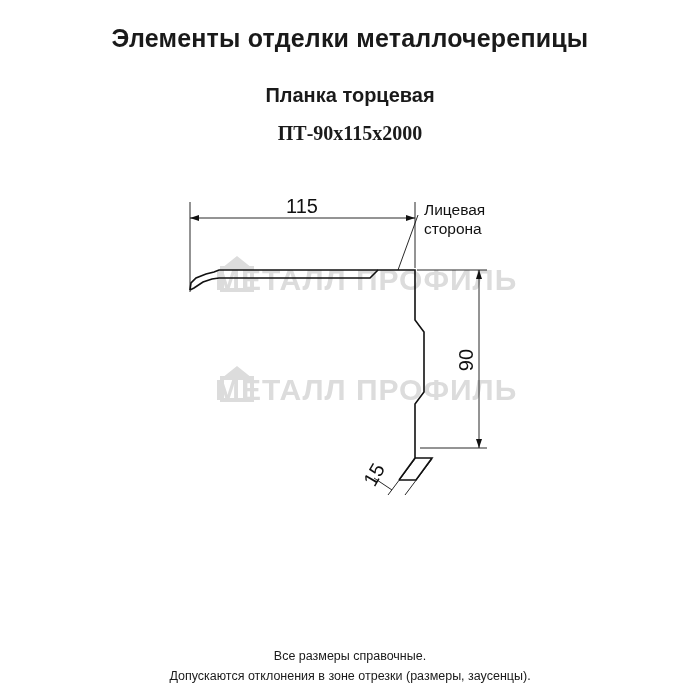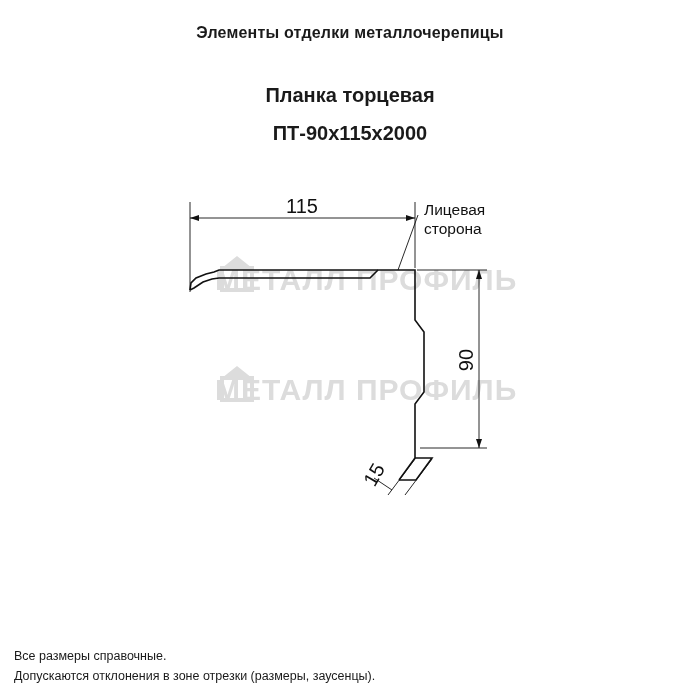--- a/index.html
+++ b/index.html
@@ -19,41 +19,42 @@
     position: relative;
     width: 700px;
     height: 700px;
   }
   .title {
     position: absolute;
     top: 24px;
     left: 0;
     width: 700px;
     text-align: center;
-    font-size: 16px;
+    font-size: 25px;
     font-weight: bold;
     letter-spacing: 0.2px;
   }
   .subtitle {
     position: absolute;
     top: 84px;
     left: 0;
     width: 700px;
     text-align: center;
     font-size: 20px;
     font-weight: bold;
   }
   .code {
     position: absolute;
     top: 122px;
     left: 0;
     width: 700px;
     text-align: center;
     font-size: 20px;
     font-weight: bold;
+    font-family: Liberation Serif, serif;
   }
   .drawing {
     position: absolute;
     top: 160px;
     left: 0;
     width: 700px;
     height: 400px;
   }
   .watermark {
     position: absolute;
@@ -67,20 +68,21 @@
     position: absolute;
     left: 14px;
     bottom: 14px;
     width: 672px;
     font-size: 12.5px;
     line-height: 1.55;
     color: #1a1a1a;
   }
   .footnotes div {
     white-space: nowrap;
+    text-align: center;
   }
   svg { display: block; }
   text { font-family: "Liberation Sans", sans-serif; }
 </style>
 </head>
 <body>
 
 <div class="page">
 
   <div class="title">Элементы отделки металлочерепицы</div>

